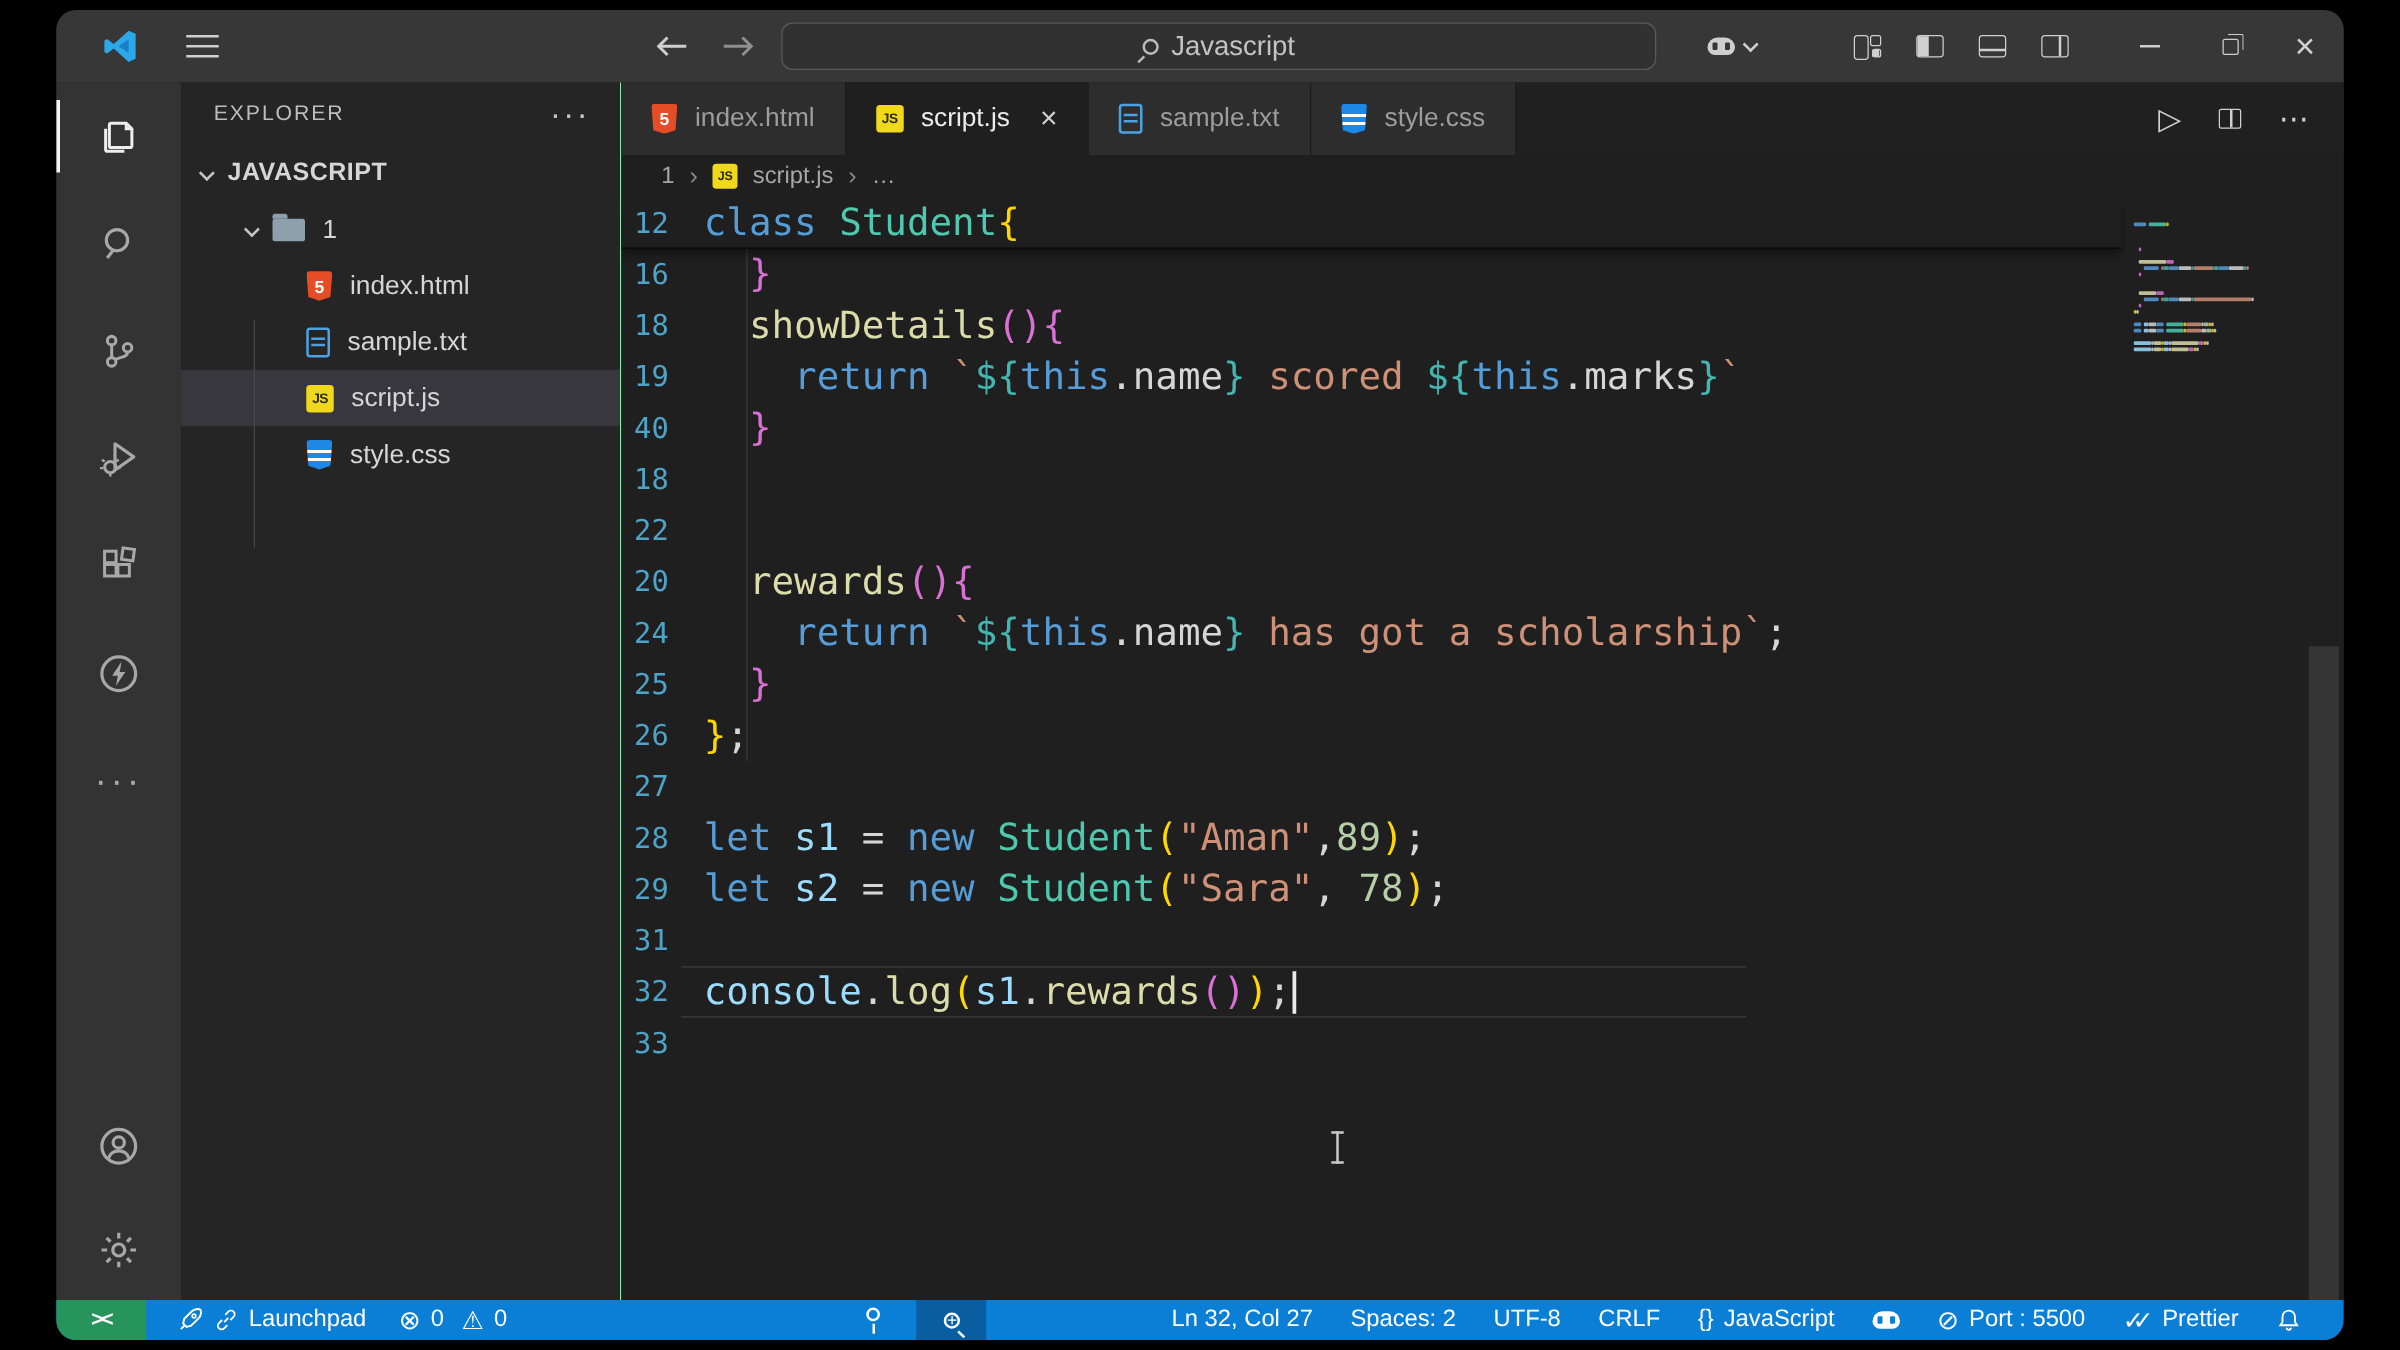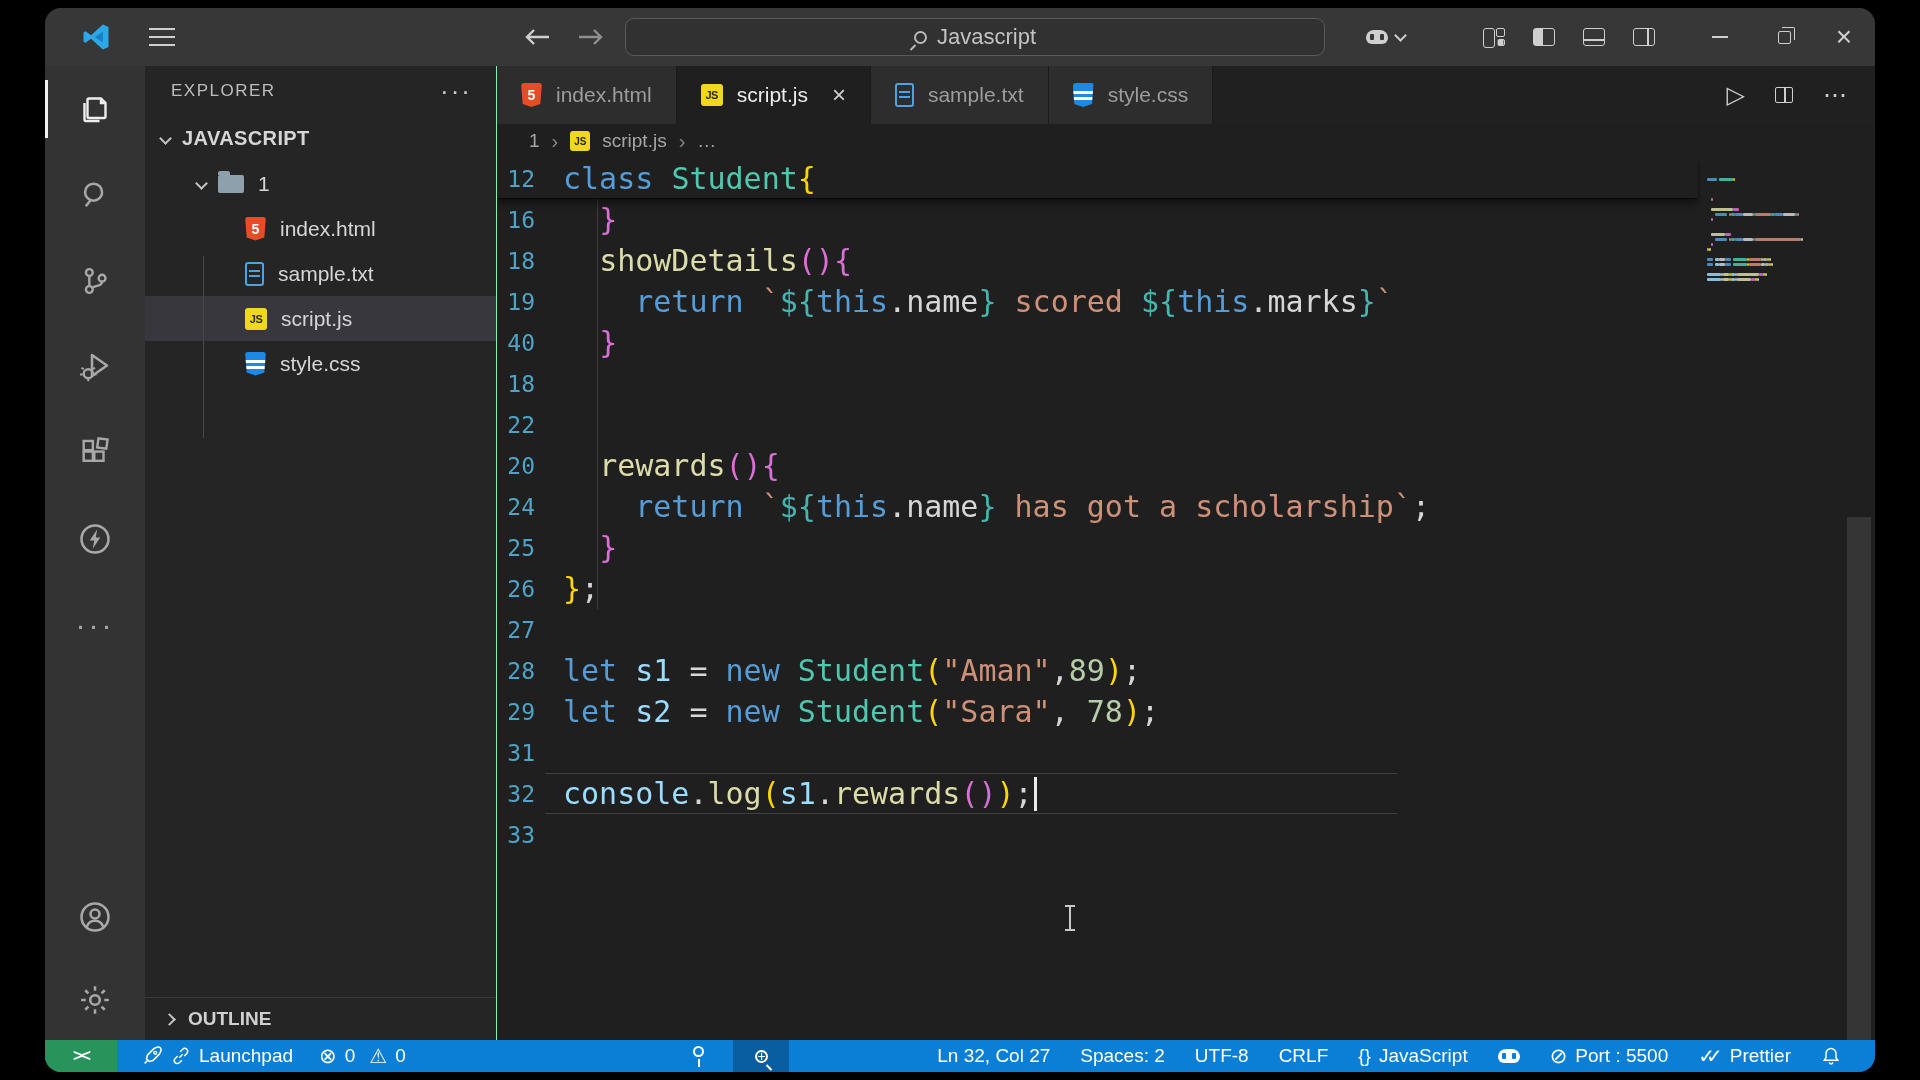--- a/index.html
+++ b/index.html
@@ -305,24 +305,20 @@
                 <span>script.js</span>
               </div>
               <div class="trow file-row">
                 <span class="fi fi-css"></span>
                 <span>style.css</span>
               </div>
             </div>
           <div class="tree-guide"></div>
         </div>
         <div class="sb-bottom">
-          <div class="panel-row">
-            <span class="chev right"></span>
-            <span>OUTLINE</span>
-          </div>
         </div>
       </div>
 
       <div class="editor">
         <div class="tabbar">
           <div id="tabs" style="display:flex;">
               <div class="tab">
                 <span class="fi fi-html">5</span>
                 <span>index.html</span>
               </div>

